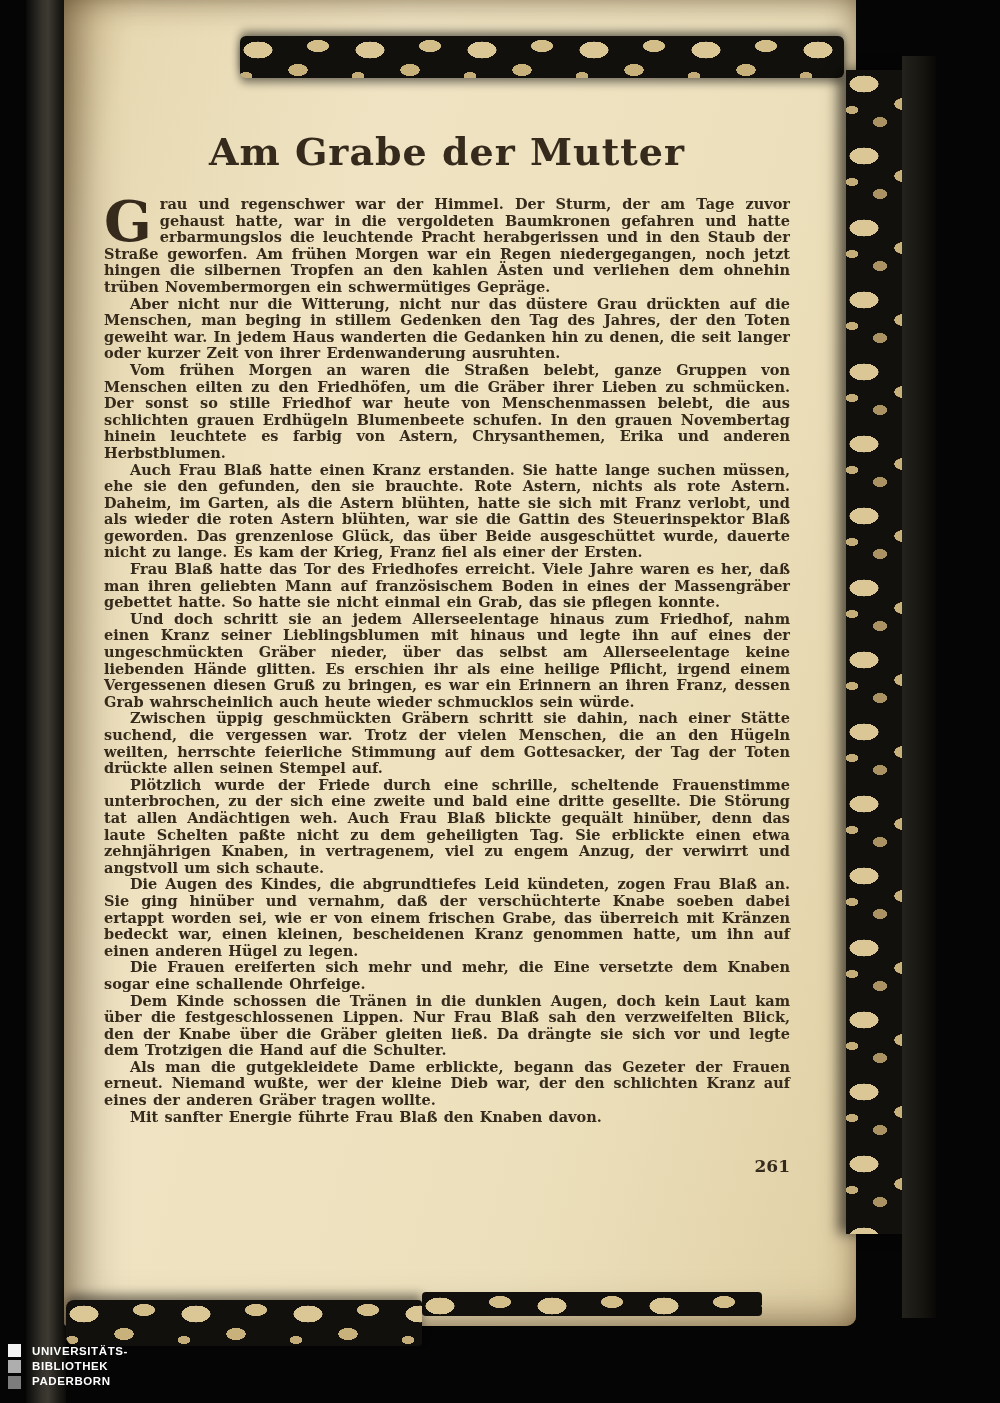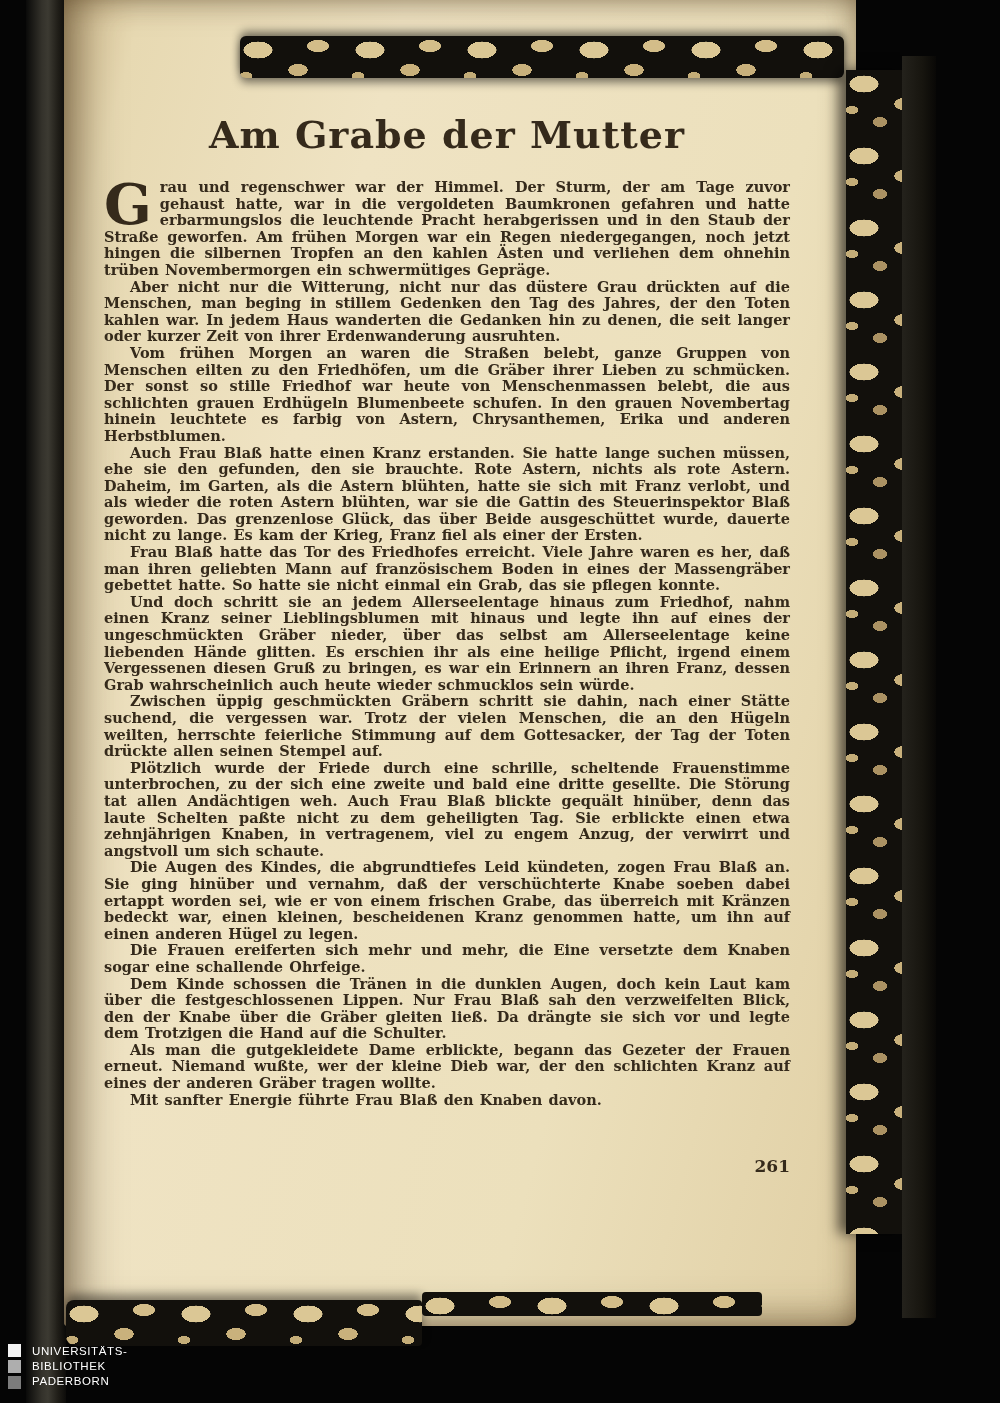--- a/index.html
+++ b/index.html
@@ -29,21 +29,21 @@
       inset 0 -26px 44px -22px rgba(92,70,38,.5),
       inset 0 18px 30px -20px rgba(92,70,38,.35);
   }
 
   .text-block {
     position:absolute; left:40px; top:112px; width:686px;
     color: var(--ink, #352a1b);
   }
   .title {
     font-size:38px; font-weight:bold; text-align:center;
-    letter-spacing:1px; color: var(--ink, #352a1b);
+    letter-spacing:1px; color: var(--ink, #352a1b); margin-top: 17px;
   }
   .subtitle {
     font-size:16.5px; font-weight:bold; text-align:center; margin-top:15px;
   }
   .body-text {
     margin-top:22px; font-size:14.5px; line-height:16.6px;
     font-weight:bold; text-align:justify; word-spacing:1.2px;
   }
   .body-text p { text-indent:26px; }
   .body-text p.first { text-indent:0; }
@@ -98,36 +98,36 @@
     display:flex; gap:11px; align-items:flex-start;
     font-family:"Liberation Sans", sans-serif;
   }
   .wm-squares { display:flex; flex-direction:column; gap:3px; }
   .sq { width:13px; height:13px; display:block; }
   .sq1 { background:#f4f4f4; }
   .sq2 { background:#aeaeae; }
   .sq3 { background:#7c7c7c; }
   .wm-text {
     color:#ffffff; font-size:11.5px; line-height:15px;
-    letter-spacing:.6px; font-weight:normal;
+    letter-spacing:.6px; font-weight:bold;
   }
 </style>
 </head>
 <body>
 
 <div class="scene">
 
   <div class="spine"></div>
 
   <div class="page">
     <div class="text-block">
       <h1 class="title">Am Grabe der Mutter</h1>
       <div class="body-text" id="paragraphs">
           <p class="first"><span class="dropcap">G</span>rau und regenschwer war der Himmel. Der Sturm, der am Tage zuvor gehaust hatte, war in die vergoldeten Baumkronen gefahren und hatte erbarmungslos die leuchtende Pracht herabgerissen und in den Staub der Straße geworfen. Am frühen Morgen war ein Regen niedergegangen, noch jetzt hingen die silbernen Tropfen an den kahlen Ästen und verliehen dem ohnehin trüben Novembermorgen ein schwermütiges Gepräge.</p>
-          <p>Aber nicht nur die Witterung, nicht nur das düstere Grau drückten auf die Menschen, man beging in stillem Gedenken den Tag des Jahres, der den Toten kahlen war. In jedem Haus wanderten die Gedanken hin zu denen, die seit langer oder kurzer Zeit von ihrer Erdenwanderung ausruhten.</p>
+          <p>Aber nicht nur die Witterung, nicht nur das düstere Grau drückten auf die Menschen, man beging in stillem Gedenken den Tag des Jahres, der den Toten geweiht war. In jedem Haus wanderten die Gedanken hin zu denen, die seit langer oder kurzer Zeit von ihrer Erdenwanderung ausruhten.</p>
           <p>Vom frühen Morgen an waren die Straßen belebt, ganze Gruppen von Menschen eilten zu den Friedhöfen, um die Gräber ihrer Lieben zu schmücken. Der sonst so stille Friedhof war heute von Menschenmassen belebt, die aus schlichten grauen Erdhügeln Blumenbeete schufen. In den grauen Novembertag hinein leuchtete es farbig von Astern, Chrysanthemen, Erika und anderen Herbstblumen.</p>
           <p>Auch Frau Blaß hatte einen Kranz erstanden. Sie hatte lange suchen müssen, ehe sie den gefunden, den sie brauchte. Rote Astern, nichts als rote Astern. Daheim, im Garten, als die Astern blühten, hatte sie sich mit Franz verlobt, und als wieder die roten Astern blühten, war sie die Gattin des Steuerinspektor Blaß geworden. Das grenzenlose Glück, das über Beide ausgeschüttet wurde, dauerte nicht zu lange. Es kam der Krieg, Franz fiel als einer der Ersten.</p>
           <p>Frau Blaß hatte das Tor des Friedhofes erreicht. Viele Jahre waren es her, daß man ihren geliebten Mann auf französischem Boden in eines der Massengräber gebettet hatte. So hatte sie nicht einmal ein Grab, das sie pflegen konnte.</p>
           <p>Und doch schritt sie an jedem Allerseelentage hinaus zum Friedhof, nahm einen Kranz seiner Lieblingsblumen mit hinaus und legte ihn auf eines der ungeschmückten Gräber nieder, über das selbst am Allerseelentage keine liebenden Hände glitten. Es erschien ihr als eine heilige Pflicht, irgend einem Vergessenen diesen Gruß zu bringen, es war ein Erinnern an ihren Franz, dessen Grab wahrscheinlich auch heute wieder schmucklos sein würde.</p>
           <p>Zwischen üppig geschmückten Gräbern schritt sie dahin, nach einer Stätte suchend, die vergessen war. Trotz der vielen Menschen, die an den Hügeln weilten, herrschte feierliche Stimmung auf dem Gottesacker, der Tag der Toten drückte allen seinen Stempel auf.</p>
           <p>Plötzlich wurde der Friede durch eine schrille, scheltende Frauenstimme unterbrochen, zu der sich eine zweite und bald eine dritte gesellte. Die Störung tat allen Andächtigen weh. Auch Frau Blaß blickte gequält hinüber, denn das laute Schelten paßte nicht zu dem geheiligten Tag. Sie erblickte einen etwa zehnjährigen Knaben, in vertragenem, viel zu engem Anzug, der verwirrt und angstvoll um sich schaute.</p>
           <p>Die Augen des Kindes, die abgrundtiefes Leid kündeten, zogen Frau Blaß an. Sie ging hinüber und vernahm, daß der verschüchterte Knabe soeben dabei ertappt worden sei, wie er von einem frischen Grabe, das überreich mit Kränzen bedeckt war, einen kleinen, bescheidenen Kranz genommen hatte, um ihn auf einen anderen Hügel zu legen.</p>
           <p>Die Frauen ereiferten sich mehr und mehr, die Eine versetzte dem Knaben sogar eine schallende Ohrfeige.</p>
           <p>Dem Kinde schossen die Tränen in die dunklen Augen, doch kein Laut kam über die festgeschlossenen Lippen. Nur Frau Blaß sah den verzweifelten Blick, den der Knabe über die Gräber gleiten ließ. Da drängte sie sich vor und legte dem Trotzigen die Hand auf die Schulter.</p>
           <p>Als man die gutgekleidete Dame erblickte, begann das Gezeter der Frauen erneut. Niemand wußte, wer der kleine Dieb war, der den schlichten Kranz auf eines der anderen Gräber tragen wollte.</p>

